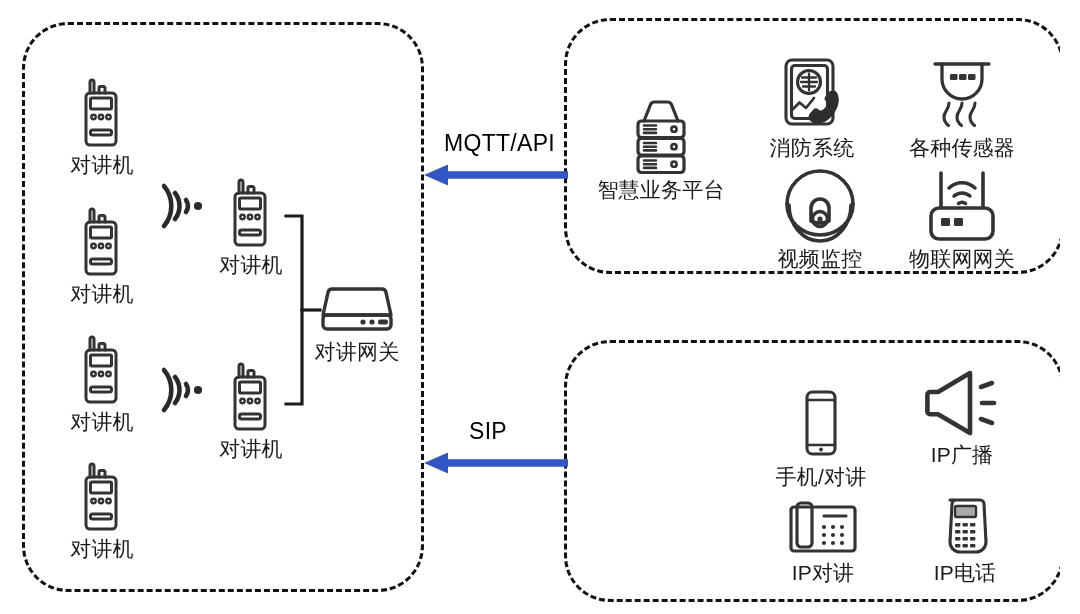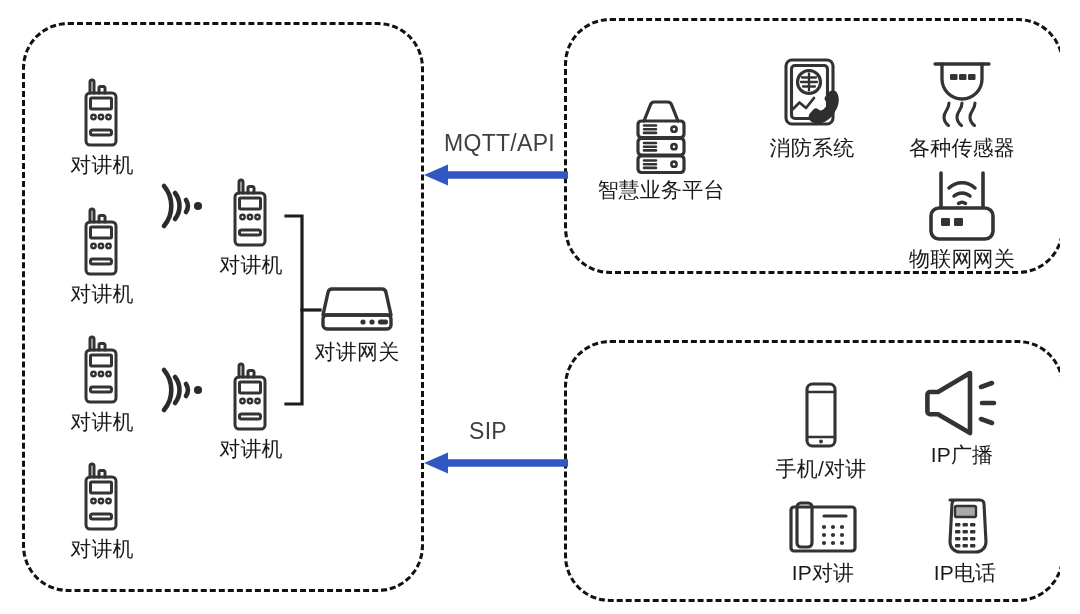--- a/index.html
+++ b/index.html
@@ -42,21 +42,21 @@
     margin-top:3px;
     letter-spacing:.2px;
   }
   .node .glyph{display:block;}
 
   
   .arrow-group{position:absolute;}
   .arrow-label{
     position:absolute;
     font-size:23px;
-    color:#404040;
+    color:#000000;
     white-space:nowrap;
     letter-spacing:.3px;
   }
 
   
   #bracket{position:absolute;}
   svg{display:block;overflow:visible;}
 </style>
 </head>
 <body>
@@ -309,20 +309,35 @@
           <path d="M26 22.5 h14 M25 27 h16 M27 31.5 h12"></path>
           <path d="M33 18.5 v17"></path>
         </g>
         <path d="M16 55 L23.5 47.5 L30 53 L38 43" fill="none" stroke="#333" stroke-width="2.7" stroke-linejoin="round" stroke-linecap="round"></path>
         <path d="M60.5 37 a5.6 5.6 0 0 0-8 .6 l-3 3.6 a3.5 3.5 0 0 0 .3 4.8 c2.4 2.2 2 3.6-.6 6.6 c-2.9 3.4-4.8 3.6-7 1.7 a3.5 3.5 0 0 0-4.8.2 l-3.2 3.4 a5.6 5.6 0 0 0 .2 8 c6 5.4 15.2 2.4 21.6-5 c6.4-7.4 9.2-16.9 4.5-23.9 Z" fill="#2e2e2e"></path>
       </svg>
     </span>
     <span class="label">消防系统</span>
   </div>
 
+  <div class="node" style="left:760px; top:182px; width:120px;">
+    <span class="glyph">
+      <svg width="80" height="62" viewBox="0 0 80 62">
+        <g fill="none" stroke="#333" stroke-width="3.6" stroke-linejoin="round" stroke-linecap="round">
+          <path d="M7 22 a33 33 0 0 1 66 0"></path>
+          <path d="M7 22 a33 31 0 0 0 66 0"></path>
+          <path d="M9 23 a31 36 0 0 0 62 0"></path>
+          <path d="M31 26 a9 9 0 0 1 18 0 v13 a22 22 0 0 1-18 0 Z"></path>
+        </g>
+        <circle cx="40" cy="37" r="7.5" fill="none" stroke="#333" stroke-width="3.4"></circle>
+        <circle cx="40" cy="37" r="2.6" fill="#333"></circle>
+      </svg>
+    </span>
+    <span class="label">视频监控</span>
+  </div>
 
   <div class="node" style="left:898px; top:168px; width:128px;">
     <span class="glyph">
       <svg width="80" height="76" viewBox="0 0 80 76">
         <g fill="none" stroke="#333" stroke-width="3.6" stroke-linecap="round">
           <path d="M19 5 V38"></path>
           <path d="M61 5 V38"></path>
         </g>
         <g fill="none" stroke="#333" stroke-width="3.5" stroke-linecap="round">
           <path d="M27 20 a19 19 0 0 1 26 0"></path>
@@ -333,21 +348,21 @@
         <g fill="#333">
           <rect x="19" y="50" width="9" height="8" rx="1.2"></rect>
           <rect x="32" y="50" width="9" height="8" rx="1.2"></rect>
         </g>
       </svg>
     </span>
     <span class="label">物联网网关</span>
   </div>
 
 
-  <div class="node" style="left:758px; top:380px; width:126px;">
+  <div class="node" style="left:758px; top:388px; width:126px;">
     <span class="glyph">
       <svg width="46" height="74" viewBox="0 0 46 74">
         <rect x="9" y="4" width="28" height="62" rx="5.5" fill="none" stroke="#333" stroke-width="3.1"></rect>
         <g stroke="#333" stroke-width="2.3" stroke-linecap="round">
           <path d="M9 12 h28"></path>
           <path d="M9 57 h28"></path>
         </g>
         <circle cx="23" cy="61.5" r="1.9" fill="#333"></circle>
       </svg>
     </span>

